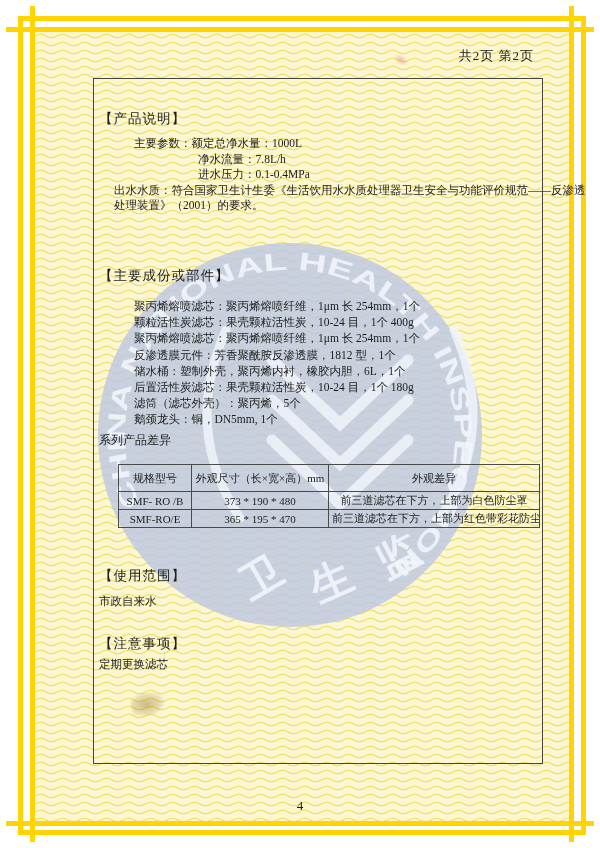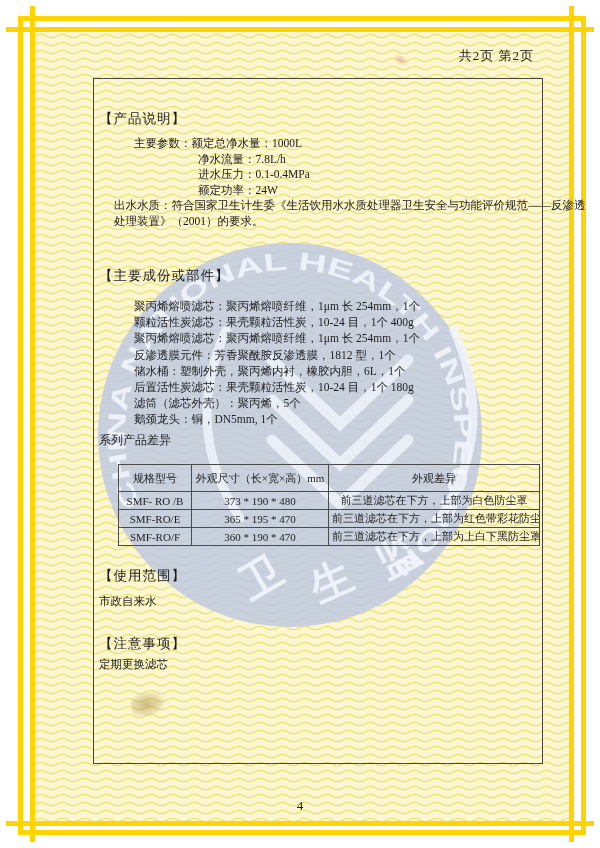--- a/index.html
+++ b/index.html
@@ -100,21 +100,20 @@
   <div class="pagination">共2页 第2页</div>
 
   <div class="docframe">
 
     <div class="sec-h" style="top:31px;">【产品说明】</div>
 
     <div class="tblock" style="top:57px;">
       <div class="ln ind1">主要参数：额定总净水量：1000L</div>
       <div class="ln ind2">净水流量：7.8L/h</div>
       <div class="ln ind2">进水压力：0.1-0.4MPa</div>
-      <div class="ln ind2">额定功率：24W</div>
       <div class="ln ind0">出水水质：符合国家卫生计生委《生活饮用水水质处理器卫生安全与功能评价规范——反渗透</div>
       <div class="ln ind0">处理装置》（2001）的要求。</div>
     </div>
 
     <div class="sec-h" style="top:188px;">【主要成份或部件】</div>
 
     <div class="tblock comp" style="top:219px;">
       <div class="ln ind1">聚丙烯熔喷滤芯：聚丙烯熔喷纤维，1μm 长 254mm，1个</div>
       <div class="ln ind1">颗粒活性炭滤芯：果壳颗粒活性炭，10-24 目，1个 400g</div>
       <div class="ln ind1">聚丙烯熔喷滤芯：聚丙烯熔喷纤维，1μm 长 254mm，1个</div>
@@ -144,25 +143,20 @@
         <tr>
           <td>SMF- RO /B</td>
           <td>373 * 190 * 480</td>
           <td>前三道滤芯在下方，上部为白色防尘罩</td>
         </tr>
         <tr>
           <td>SMF-RO/E</td>
           <td>365 * 195 * 470</td>
           <td>前三道滤芯在下方，上部为红色带彩花防尘罩</td>
         </tr>
-        <tr>
-          <td>SMF-RO/F</td>
-          <td>360 * 190 * 470</td>
-          <td>前三道滤芯在下方，上部为上白下黑防尘罩</td>
-        </tr>
       </tbody>
     </table>
 
     <div class="sec-h" style="top:488px;">【使用范围】</div>
     <div class="plain" style="top:515px;">市政自来水</div>
 
     <div class="sec-h" style="top:556px;">【注意事项】</div>
     <div class="plain" style="top:578px;">定期更换滤芯</div>
   </div>
 

